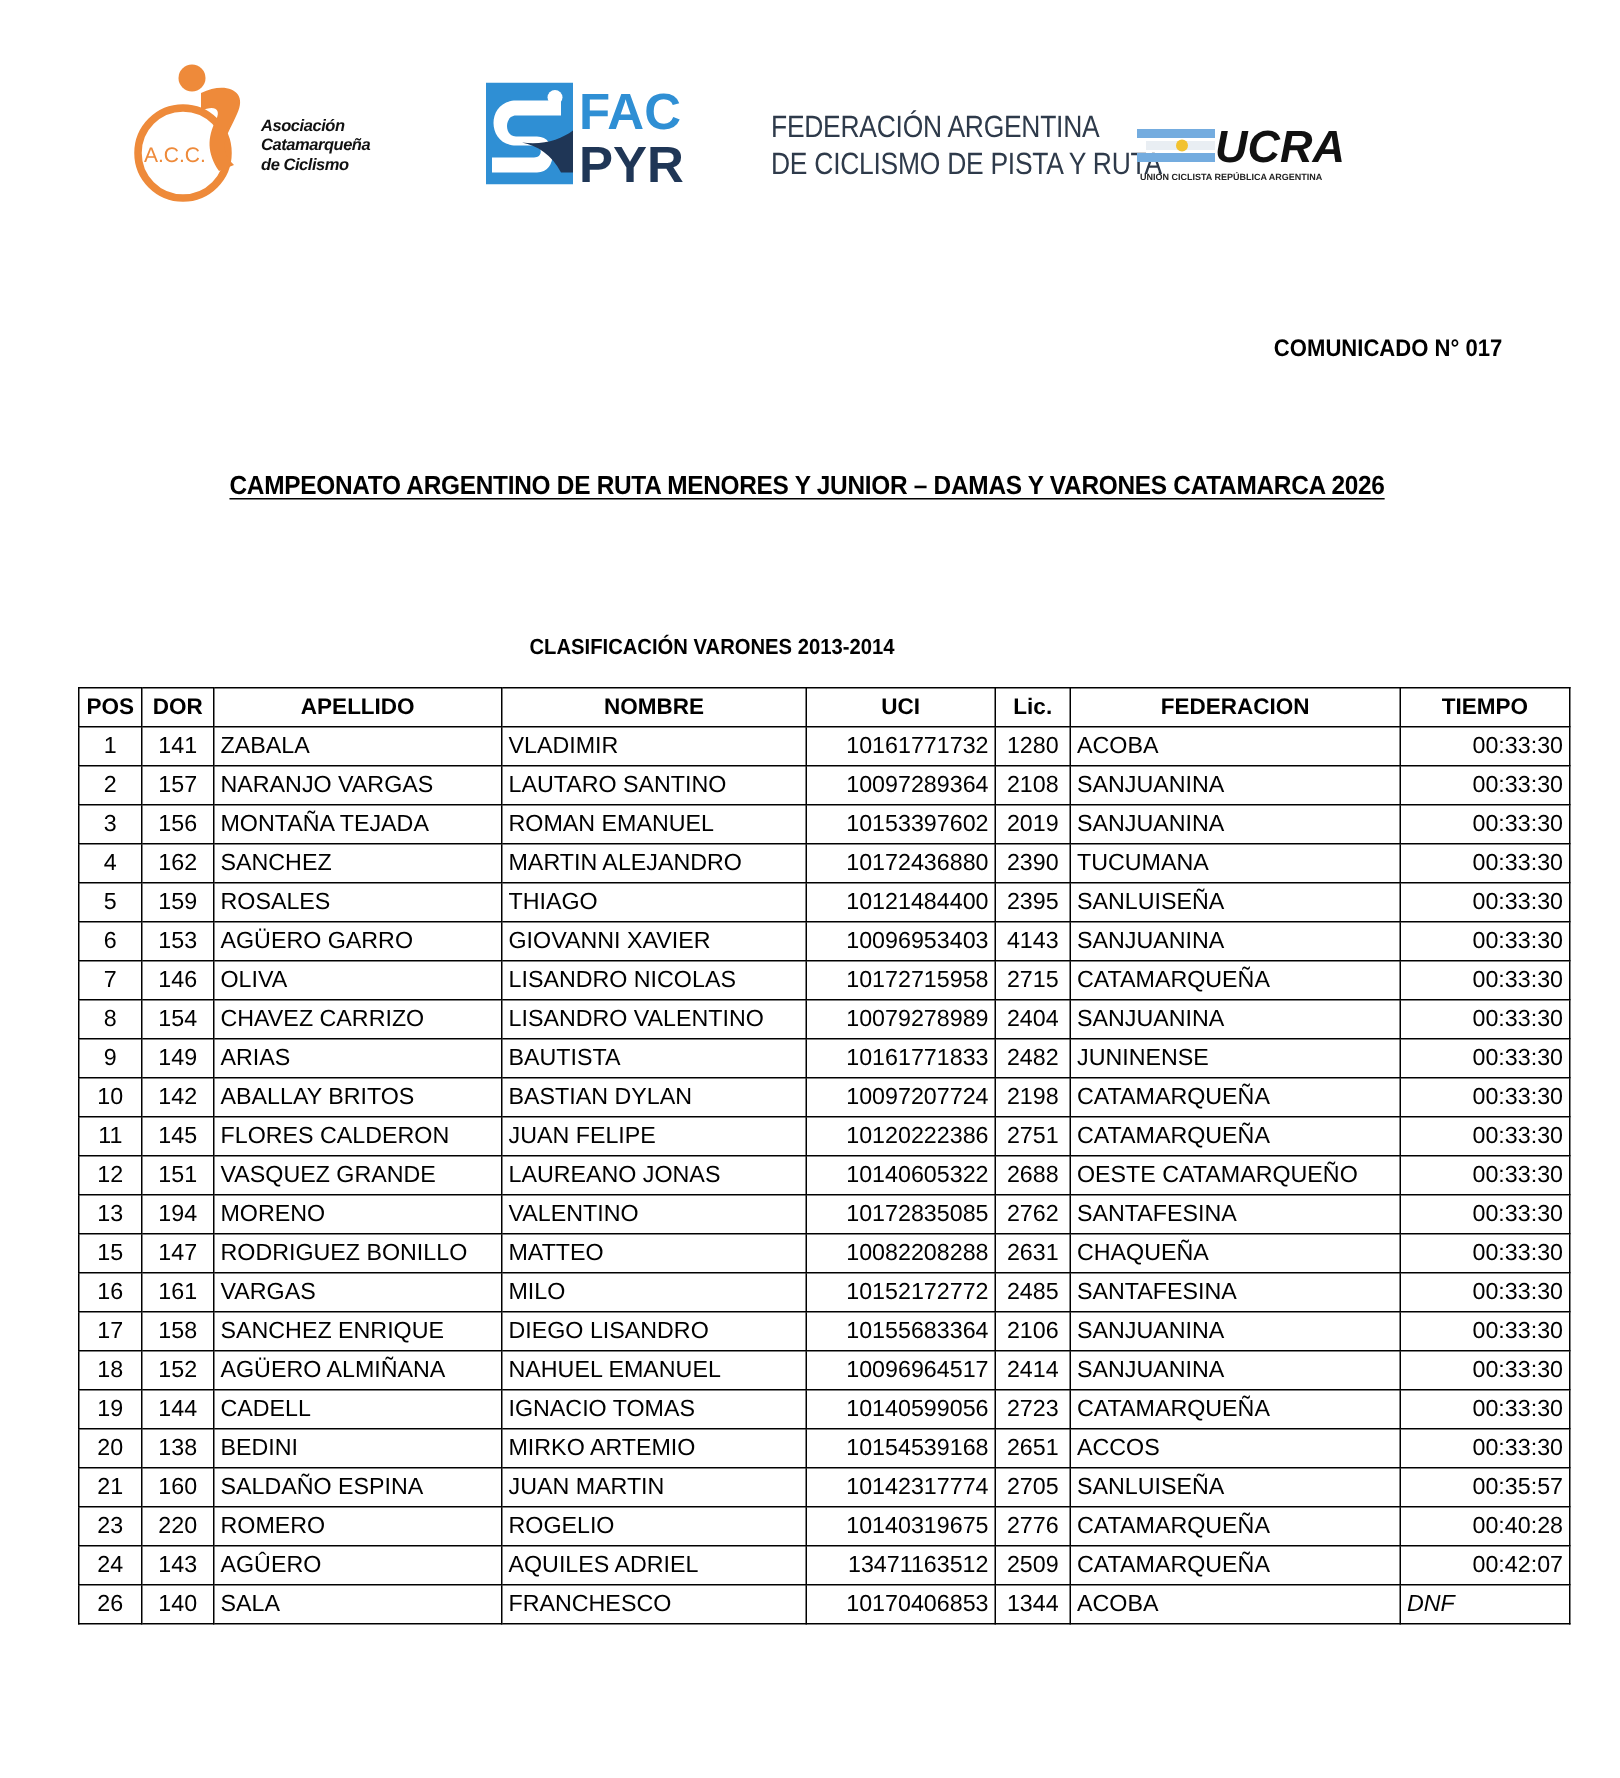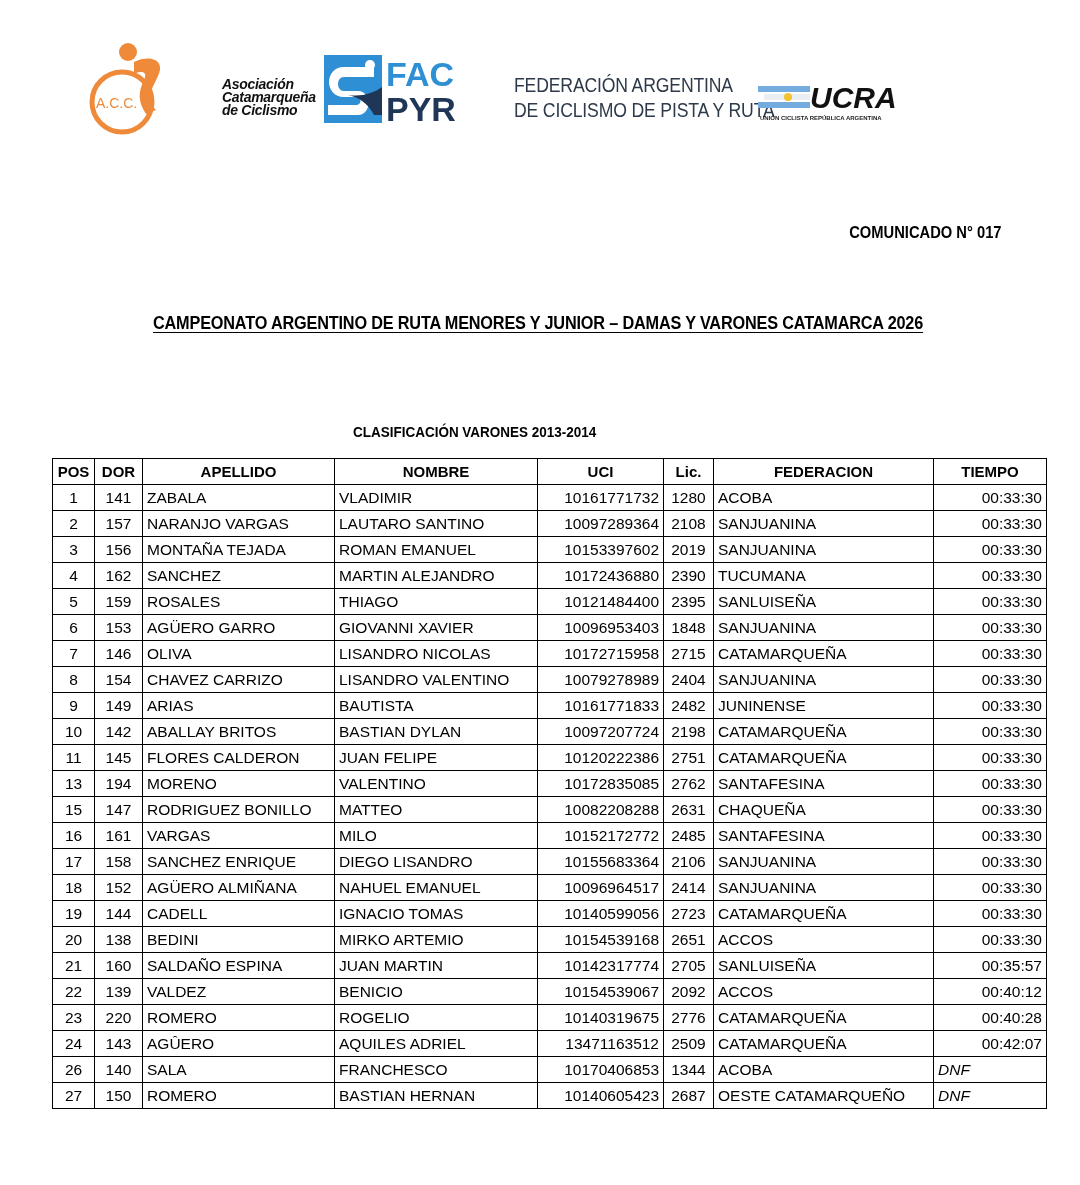--- a/index.html
+++ b/index.html
@@ -1,18 +1,18 @@
 <!DOCTYPE html>
 <html><head>
   <meta charset="utf-8">
   <style>
     html, body { margin:0; padding:0; background:#ffffff; }
     body { width:1080px; height:1185px; position:relative; overflow:hidden; font-family:"Liberation Sans", sans-serif; color:#000; }
     .logo-acc { position:absolute; left:82px; top:40px; width:170px; height:100px; }
-    .acc-text { position:absolute; left:92px; top:38px; font-family:"Liberation Sans", sans-serif; font-style:italic; font-weight:bold; font-size:14px; line-height:13px; color:#111; letter-spacing:-0.3px;margin-left:48px; }
+    .acc-text { position:absolute; left:92px; top:38px; font-family:"Liberation Sans", sans-serif; font-style:italic; font-weight:bold; font-size:11px; line-height:13px; color:#111; letter-spacing:-0.3px; }
     .logo-fac { position:absolute; left:324px; top:55px; width:175px; height:68px; }
     .fac-text { position:absolute; left:514px; top:72px; font-family:"Liberation Sans", sans-serif; font-size:20.5px; line-height:25px; color:#2e3a4a; letter-spacing:-0.2px; transform:scaleX(0.86); transform-origin:left top; }
     .logo-ucra { position:absolute; left:758px; top:80px; width:160px; height:42px; }
     .comunicado { position:absolute; right:78px; top:224px; font-weight:bold; font-size:16px; transform:scaleX(0.92); transform-origin:right top; }
     .main-title { position:absolute; left:0; width:1077px; top:313px; text-align:center; }
     .main-title span { display:inline-block; font-weight:bold; font-size:17.5px; text-decoration:underline; text-underline-offset:3px; transform:scaleX(0.93); transform-origin:center top; letter-spacing:-0.2px; }
     .subtitle { position:absolute; left:353px; top:424px; font-weight:bold; font-size:14.5px; transform:scaleX(0.93); transform-origin:left top; }
     table.results { position:absolute; left:52px; top:458px; border-collapse:collapse; font-size:15.5px; table-layout:fixed; }
     table.results th, table.results td { border:1px solid #000; height:25px; padding:0 4px; white-space:nowrap; overflow:hidden; line-height:24px; }
     table.results th { font-weight:bold; text-align:center; font-size:15px;margin-top:13px; }
@@ -145,21 +145,21 @@
         <td class="c">2395</td>
         <td class="l">SANLUISEÑA</td>
         <td class="r">00:33:30</td>
       </tr>
       <tr>
         <td class="c">6</td>
         <td class="c">153</td>
         <td class="l">AGÜERO GARRO</td>
         <td class="l">GIOVANNI XAVIER</td>
         <td class="r">10096953403</td>
-        <td class="c">1848</td>
+        <td class="c">4143</td>
         <td class="l">SANJUANINA</td>
         <td class="r">00:33:30</td>
       </tr>
       <tr>
         <td class="c">7</td>
         <td class="c">146</td>
         <td class="l">OLIVA</td>
         <td class="l">LISANDRO NICOLAS</td>
         <td class="r">10172715958</td>
         <td class="c">2715</td>
@@ -197,20 +197,30 @@
         <td class="r">00:33:30</td>
       </tr>
       <tr>
         <td class="c">11</td>
         <td class="c">145</td>
         <td class="l">FLORES CALDERON</td>
         <td class="l">JUAN FELIPE</td>
         <td class="r">10120222386</td>
         <td class="c">2751</td>
         <td class="l">CATAMARQUEÑA</td>
+        <td class="r">00:33:30</td>
+      </tr>
+      <tr>
+        <td class="c">12</td>
+        <td class="c">151</td>
+        <td class="l">VASQUEZ GRANDE</td>
+        <td class="l">LAUREANO JONAS</td>
+        <td class="r">10140605322</td>
+        <td class="c">2688</td>
+        <td class="l">OESTE CATAMARQUEÑO</td>
         <td class="r">00:33:30</td>
       </tr>
       <tr>
         <td class="c">13</td>
         <td class="c">194</td>
         <td class="l">MORENO</td>
         <td class="l">VALENTINO</td>
         <td class="r">10172835085</td>
         <td class="c">2762</td>
         <td class="l">SANTAFESINA</td>
@@ -280,30 +290,20 @@
         <td class="c">21</td>
         <td class="c">160</td>
         <td class="l">SALDAÑO ESPINA</td>
         <td class="l">JUAN MARTIN</td>
         <td class="r">10142317774</td>
         <td class="c">2705</td>
         <td class="l">SANLUISEÑA</td>
         <td class="r">00:35:57</td>
       </tr>
       <tr>
-        <td class="c">22</td>
-        <td class="c">139</td>
-        <td class="l">VALDEZ</td>
-        <td class="l">BENICIO</td>
-        <td class="r">10154539067</td>
-        <td class="c">2092</td>
-        <td class="l">ACCOS</td>
-        <td class="r">00:40:12</td>
-      </tr>
-      <tr>
         <td class="c">23</td>
         <td class="c">220</td>
         <td class="l">ROMERO</td>
         <td class="l">ROGELIO</td>
         <td class="r">10140319675</td>
         <td class="c">2776</td>
         <td class="l">CATAMARQUEÑA</td>
         <td class="r">00:40:28</td>
       </tr>
       <tr>
@@ -319,24 +319,14 @@
       <tr>
         <td class="c">26</td>
         <td class="c">140</td>
         <td class="l">SALA</td>
         <td class="l">FRANCHESCO</td>
         <td class="r">10170406853</td>
         <td class="c">1344</td>
         <td class="l">ACOBA</td>
         <td class="dnf">DNF</td>
       </tr>
-      <tr>
-        <td class="c">27</td>
-        <td class="c">150</td>
-        <td class="l">ROMERO</td>
-        <td class="l">BASTIAN HERNAN</td>
-        <td class="r">10140605423</td>
-        <td class="c">2687</td>
-        <td class="l">OESTE CATAMARQUEÑO</td>
-        <td class="dnf">DNF</td>
-      </tr>
     </tbody>
 </table>
 
 </body></html>

